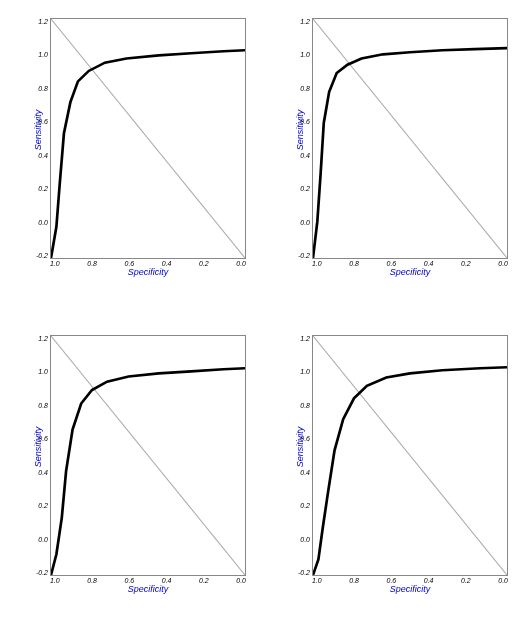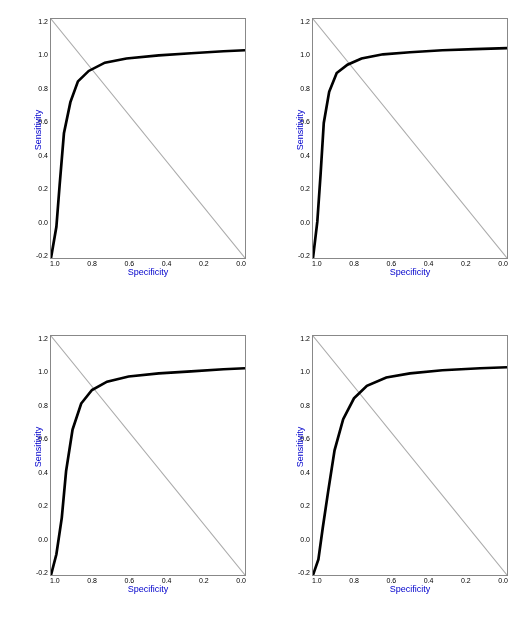--- a/index.html
+++ b/index.html
@@ -10,20 +10,21 @@
       font-family: Arial, sans-serif;
       display: flex;
       flex-wrap: wrap;
     }
     .chart-container {
       width: 262px;
       height: 317px;
       display: flex;
       justify-content: center;
       padding: 10px 8px 22px 22px;
+      font-style: italic;
     }
     .chart-wrapper {
       position: relative;
       width: 100%;
       height: 100%;
     }
     .chart-area {
       position: absolute;
       top: 8px;
       left: 28px;

